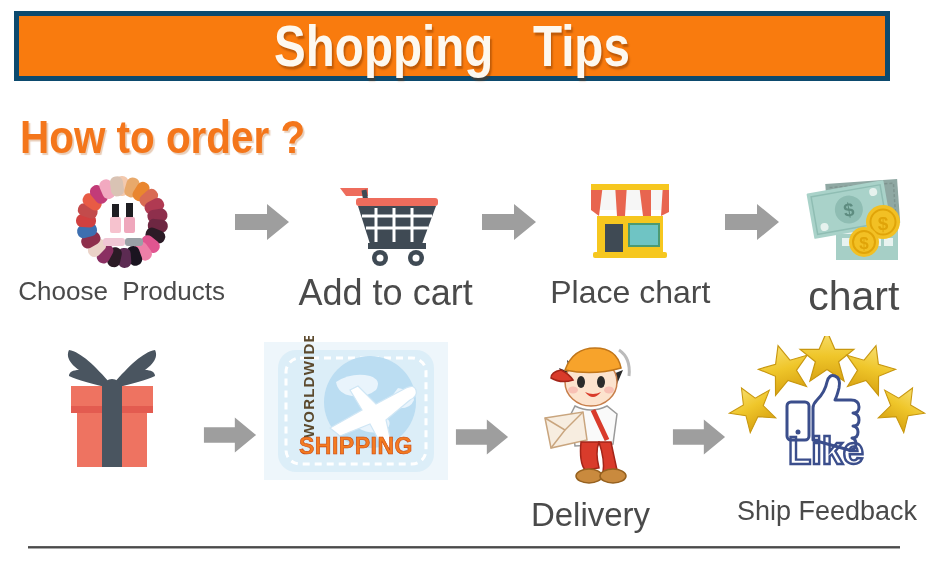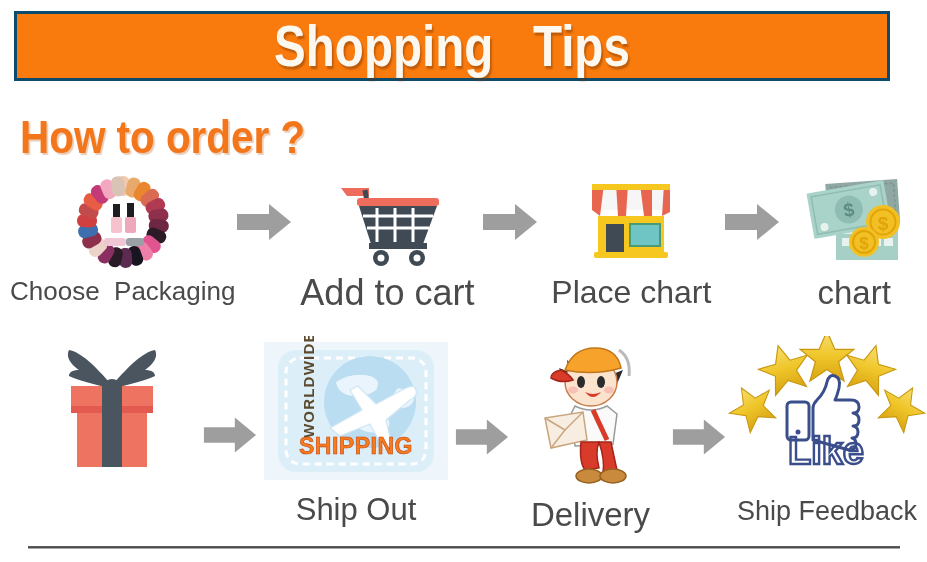--- a/index.html
+++ b/index.html
@@ -21,21 +21,21 @@
   }
 
   
   #banner {
     position: absolute;
     left: 14px;
     top: 11px;
     width: 876px;
     height: 70px;
     background: #F97B0E;
-    border: 3px solid #0c4a6e;
+    border: 5px solid #0c4a6e;
     display: flex;
     align-items: center;
     justify-content: center;
   }
   #banner-title {
     font-family: "Liberation Sans Narrow", "Liberation Sans", sans-serif;
     font-size: 58px;
     font-weight: bold;
     color: #fdf8ef;
     letter-spacing: 0px;
@@ -105,21 +105,21 @@
   #step-chart   { width: 152px; }
 
   #step-choose .art { height: 92px; }
   #step-cart   .art { height: 92px; }
   #step-place  .art { height: 92px; }
   #step-chart  .art { height: 92px; }
 
   #step-choose .caption { font-size: 26px; margin-top: 10px; }
   #step-cart   .caption { font-size: 36px; margin-top: 7px; }
   #step-place  .caption { font-size: 32px; margin-top: 8px; }
-  #step-chart  .caption { font-size: 33px; margin-top: 8px; }
+  #step-chart  .caption { font-size: 41px; margin-top: 8px; }
 
   
   #step-pack    { width: 208px; margin-left: 22px; }
   #step-ship    { width: 216px; }
   #step-deliver { width: 186px; }
   #step-stars   { width: 210px; }
 
   #step-pack    .art { height: 150px; }
   #step-ship    .art { height: 150px; }
   #step-deliver .art { height: 150px; }
@@ -250,21 +250,21 @@
               <rect x="76" y="41" width="11" height="16" rx="2" fill="#EFA7BC"></rect>
             </g>
 
             <g>
               <rect x="55" y="62" width="22" height="8" rx="3" fill="#F0C6D4"></rect>
               <rect x="77" y="62" width="18" height="8" rx="3" fill="#9AA0A6"></rect>
             </g>
           </g>
         </svg>
       </div>
-      <div class="caption">Choose  Packaging</div>
+      <div class="caption">Choose  Products</div>
     </div>
 
     <div class="arrow" id="arr1">
       <svg width="58" height="42" viewBox="0 0 58 42">
         <path d="M2 13 H34 V3 L56 21 L34 39 V29 H2 Z" fill="#9E9E9E"></path>
       </svg>
     </div>
 
     <div class="step" id="step-cart">
       <div class="art">
@@ -427,21 +427,20 @@
 
           <g fill="#FFFFFF" stroke="#CFE6F5" stroke-width="1.2">
             <path d="M72 92 L104 74 L92 54 L100 50 L118 68 L148 52 q8 -4 10 2 q2 6 -6 10 L128 84 L134 110 L126 114 L112 88 L82 100 Z"></path>
           </g>
 
           <text transform="translate(56,102) rotate(-90)" font-family="'Liberation Sans',sans-serif" font-size="15" font-weight="bold" fill="#5C4A2E" letter-spacing="1.2">WORLDWIDE</text>
 
           <text x="98" y="118" font-family="'Liberation Sans',sans-serif" font-size="23" font-weight="bold" fill="#F47B20" text-anchor="middle" letter-spacing="0.5" stroke="#C8460F" stroke-width="0.6">SHIPPING</text>
         </svg>
       </div>
-      <div class="caption">Ship Out</div>
     </div>
 
     <div class="arrow" id="arr5">
       <svg width="56" height="42" viewBox="0 0 58 42">
         <path d="M2 13 H34 V3 L56 21 L34 39 V29 H2 Z" fill="#9E9E9E"></path>
       </svg>
     </div>
 
     <div class="step" id="step-deliver">
       <div class="art">

